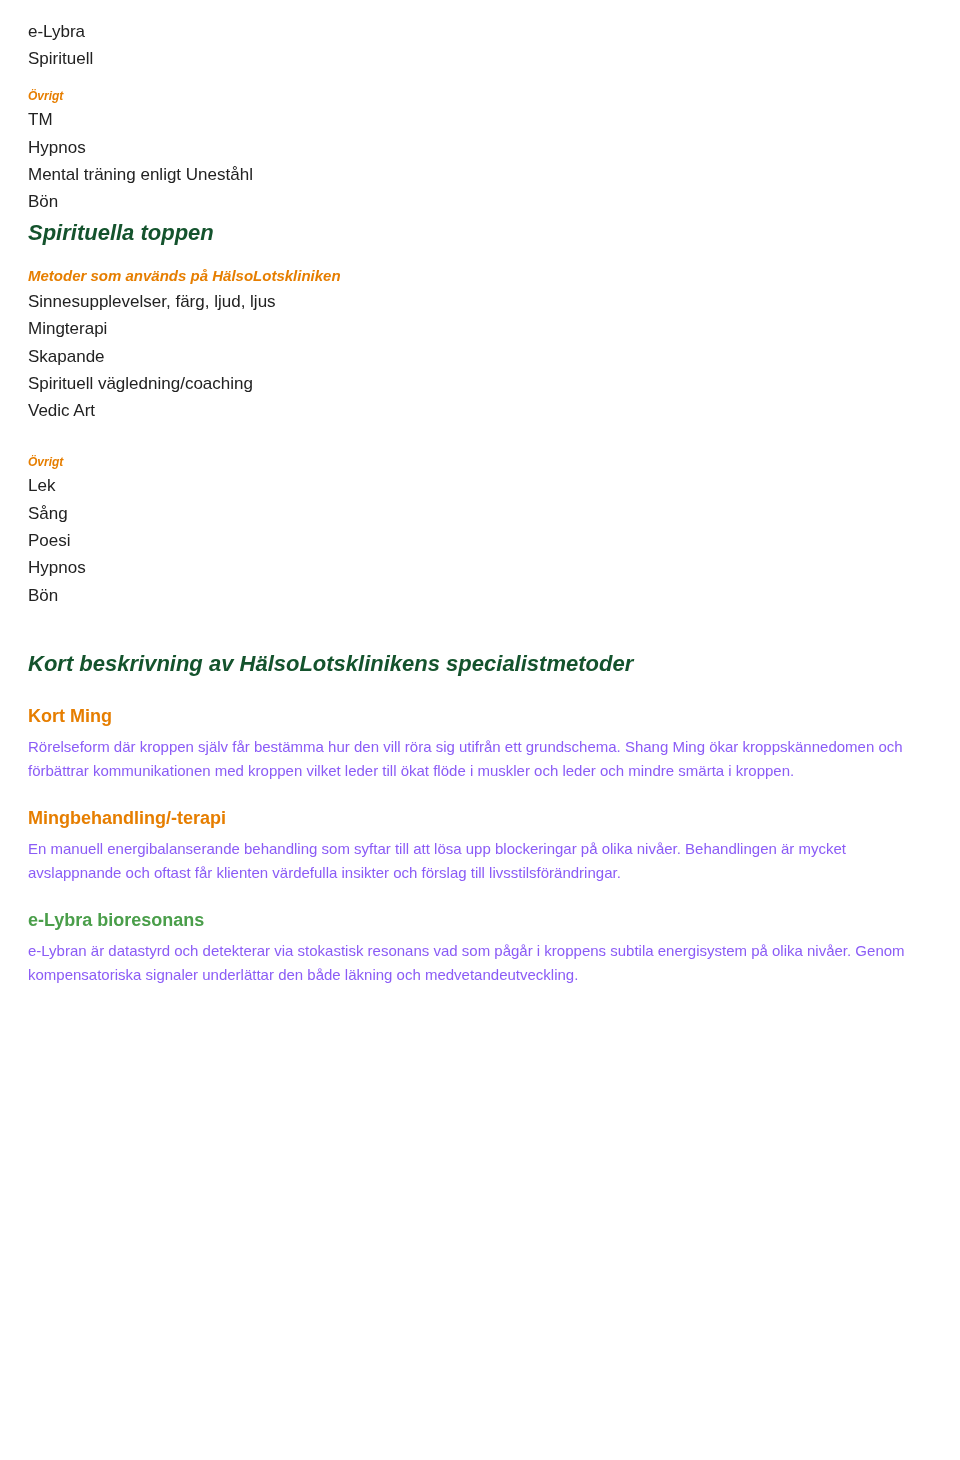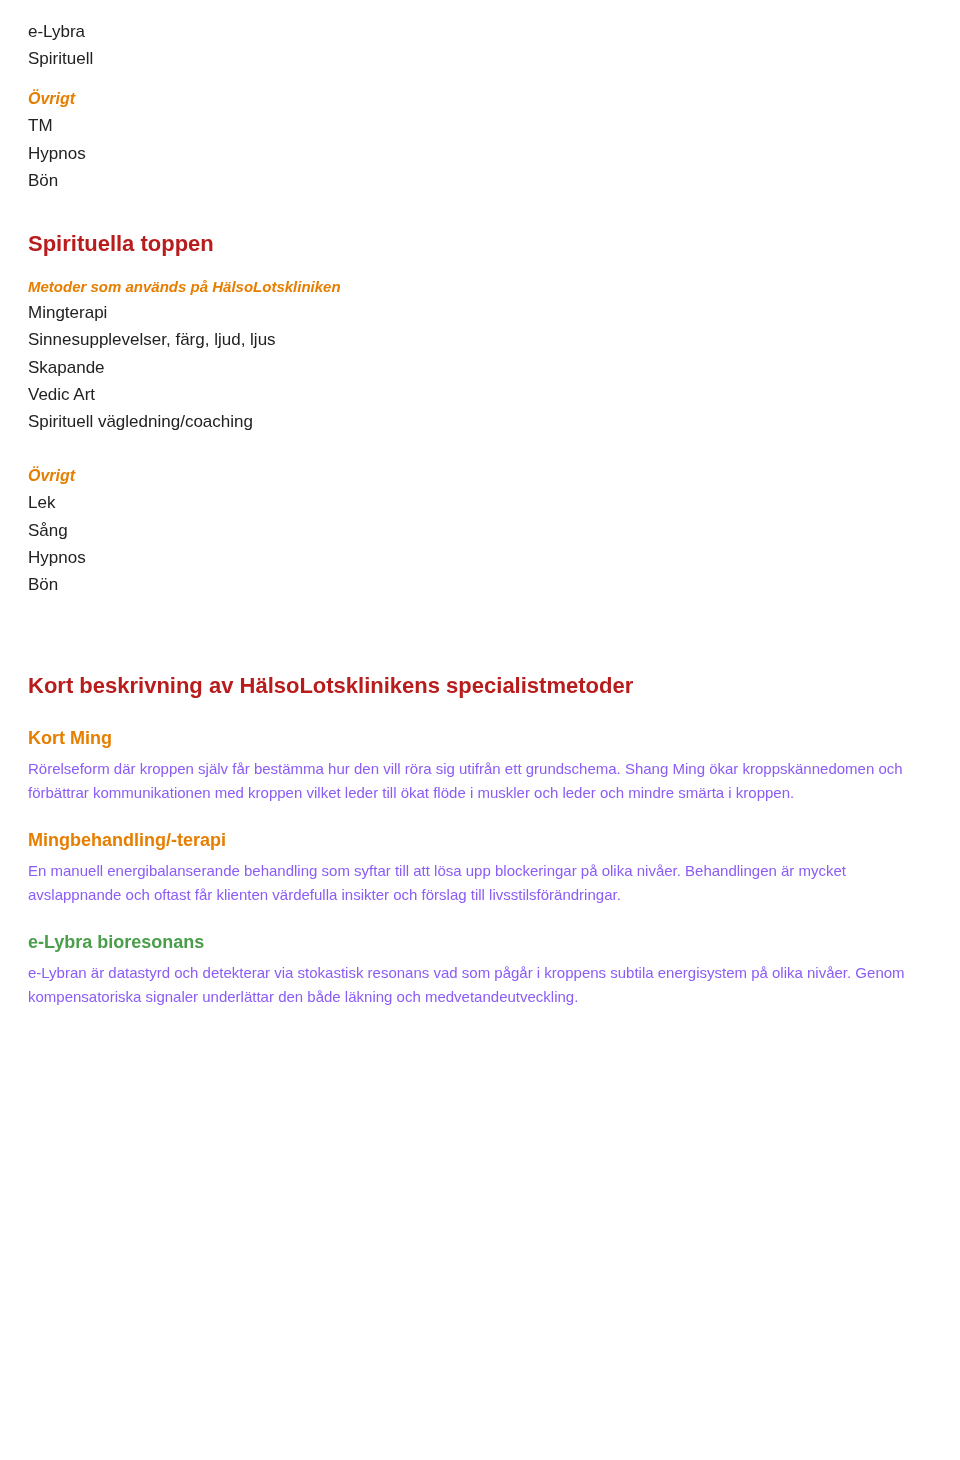--- a/index.html
+++ b/index.html
@@ -13,36 +13,36 @@
       color: #222;
       background: #fff;
       padding: 18px 28px 28px 28px;
       line-height: 1.55;
       max-width: 960px;
     }
     .section-label {
       color: #e67e00;
       font-style: italic;
       font-weight: 600;
-      font-size: 16px;
+      font-size: 12px;
       margin-top: 14px;
       margin-bottom: 2px;
     }
     .list-item {
       font-size: 17px;
       color: #222;
       margin-left: 0;
       margin-top: 1px;
     }
     .section-heading {
       font-size: 22px;
       font-weight: 700;
-      color: #b91c1c;
-      margin-top: 32px;
+      color: #14532d;
       margin-bottom: 8px;
+      font-style: italic;
     }
     .sub-heading {
       font-size: 18px;
       font-weight: 700;
       color: #e67e00;
       margin-top: 22px;
       margin-bottom: 4px;
     }
     .body-text {
       font-size: 15px;
@@ -60,42 +60,44 @@
 <div>
   <div class="list-item">e-Lybra</div>
   <div class="list-item">Spirituell</div>
 </div>
 
 <div class="section-label">Övrigt</div>
 
 <div>
   <div class="list-item">TM</div>
   <div class="list-item">Hypnos</div>
+  <div class="list-item">Mental träning enligt Uneståhl</div>
   <div class="list-item">Bön</div>
 </div>
 
 <div class="section-heading">Spirituella toppen</div>
 
 <div class="section-label" style="font-style:italic;font-weight:600;color:#e67e00;font-size:15px;margin-bottom:2px;">Metoder som används på HälsoLotskliniken</div>
 
 <div>
+  <div class="list-item">Sinnesupplevelser, färg, ljud, ljus</div>
   <div class="list-item">Mingterapi</div>
-  <div class="list-item">Sinnesupplevelser, färg, ljud, ljus</div>
   <div class="list-item">Skapande</div>
+  <div class="list-item">Spirituell vägledning/coaching</div>
   <div class="list-item">Vedic Art</div>
-  <div class="list-item">Spirituell vägledning/coaching</div>
 </div>
 
 <div class="spacer"></div>
 
 <div class="section-label">Övrigt</div>
 
 <div>
   <div class="list-item">Lek</div>
   <div class="list-item">Sång</div>
+  <div class="list-item">Poesi</div>
   <div class="list-item">Hypnos</div>
   <div class="list-item">Bön</div>
 </div>
 
 <div style="height:38px;"></div>
 
 <div class="section-heading">Kort beskrivning av HälsoLotsklinikens specialistmetoder</div>
 
 <div class="sub-heading">Kort Ming</div>
 <div class="body-text">Rörelseform där kroppen själv får bestämma hur den vill röra sig utifrån ett grundschema. Shang Ming ökar kroppskännedomen och förbättrar kommunikationen med kroppen vilket leder till ökat flöde i muskler och leder och mindre smärta i kroppen.</div>

